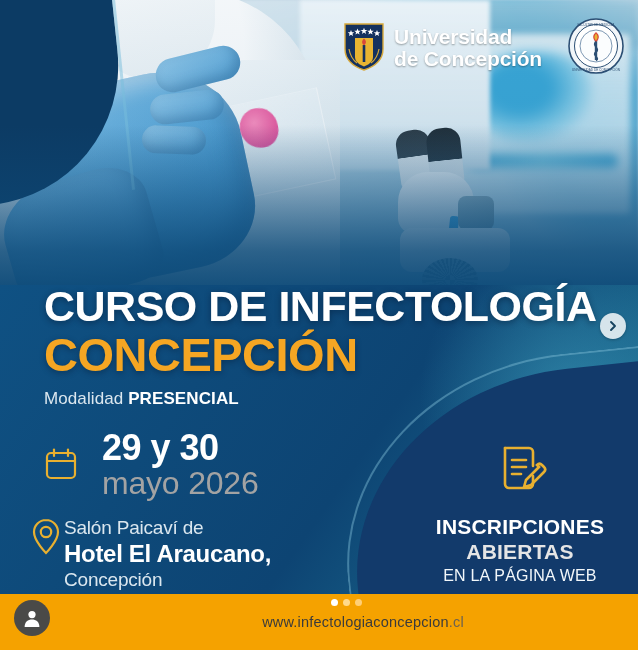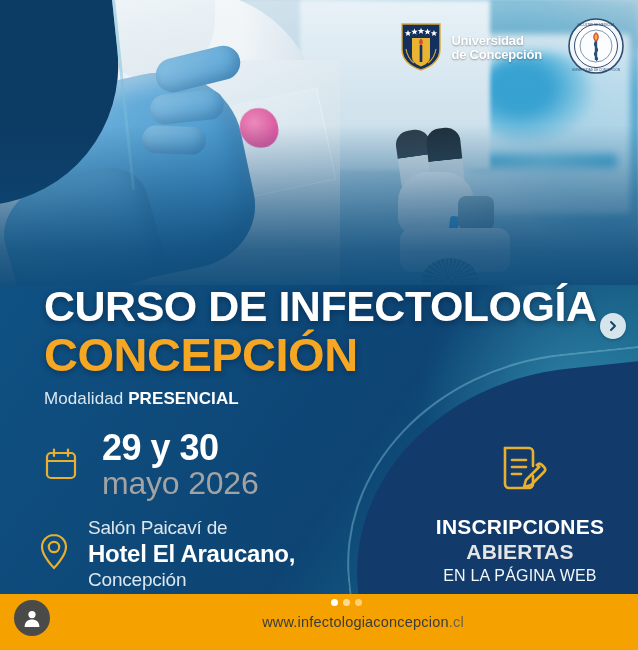--- a/index.html
+++ b/index.html
@@ -289,21 +289,21 @@
     position: absolute;
     right: 14px; top: 18px;
     display: flex;
     align-items: center;
     gap: 26px;
     z-index: 40;
   }
   .udec-lockup { display: flex; align-items: center; gap: 9px; }
   .udec-name {
     color: #ffffff;
-    font-size: 13px;
+    font-size: 21px;
     font-weight: bold;
     line-height: 1.06;
     letter-spacing: -0.2px;
     text-shadow: 0 1px 2px rgba(0,0,0,0.35);
   }
 
   
   .title-block {
     position: absolute;
     left: 44px; top: 285px;
@@ -354,24 +354,23 @@
   .date-text .small {
     color: #a3a3a3;
     font-size: 32px;
     line-height: 1.12;
     letter-spacing: -0.2px;
   }
 
   
   .venue-row {
     position: absolute;
-    left: 36px; top: 516px;
+    left: 28px; top: 516px;
     display: flex;
-    align-items: center;
-    gap: 16px;
+    gap: 0;
     z-index: 30;
   }
   .venue-text .v-pre {
     color: #dbe7ef;
     font-size: 19px;
     line-height: 1.25;
     letter-spacing: -0.2px;
   }
   .venue-text .v-main {
     color: #ffffff;

